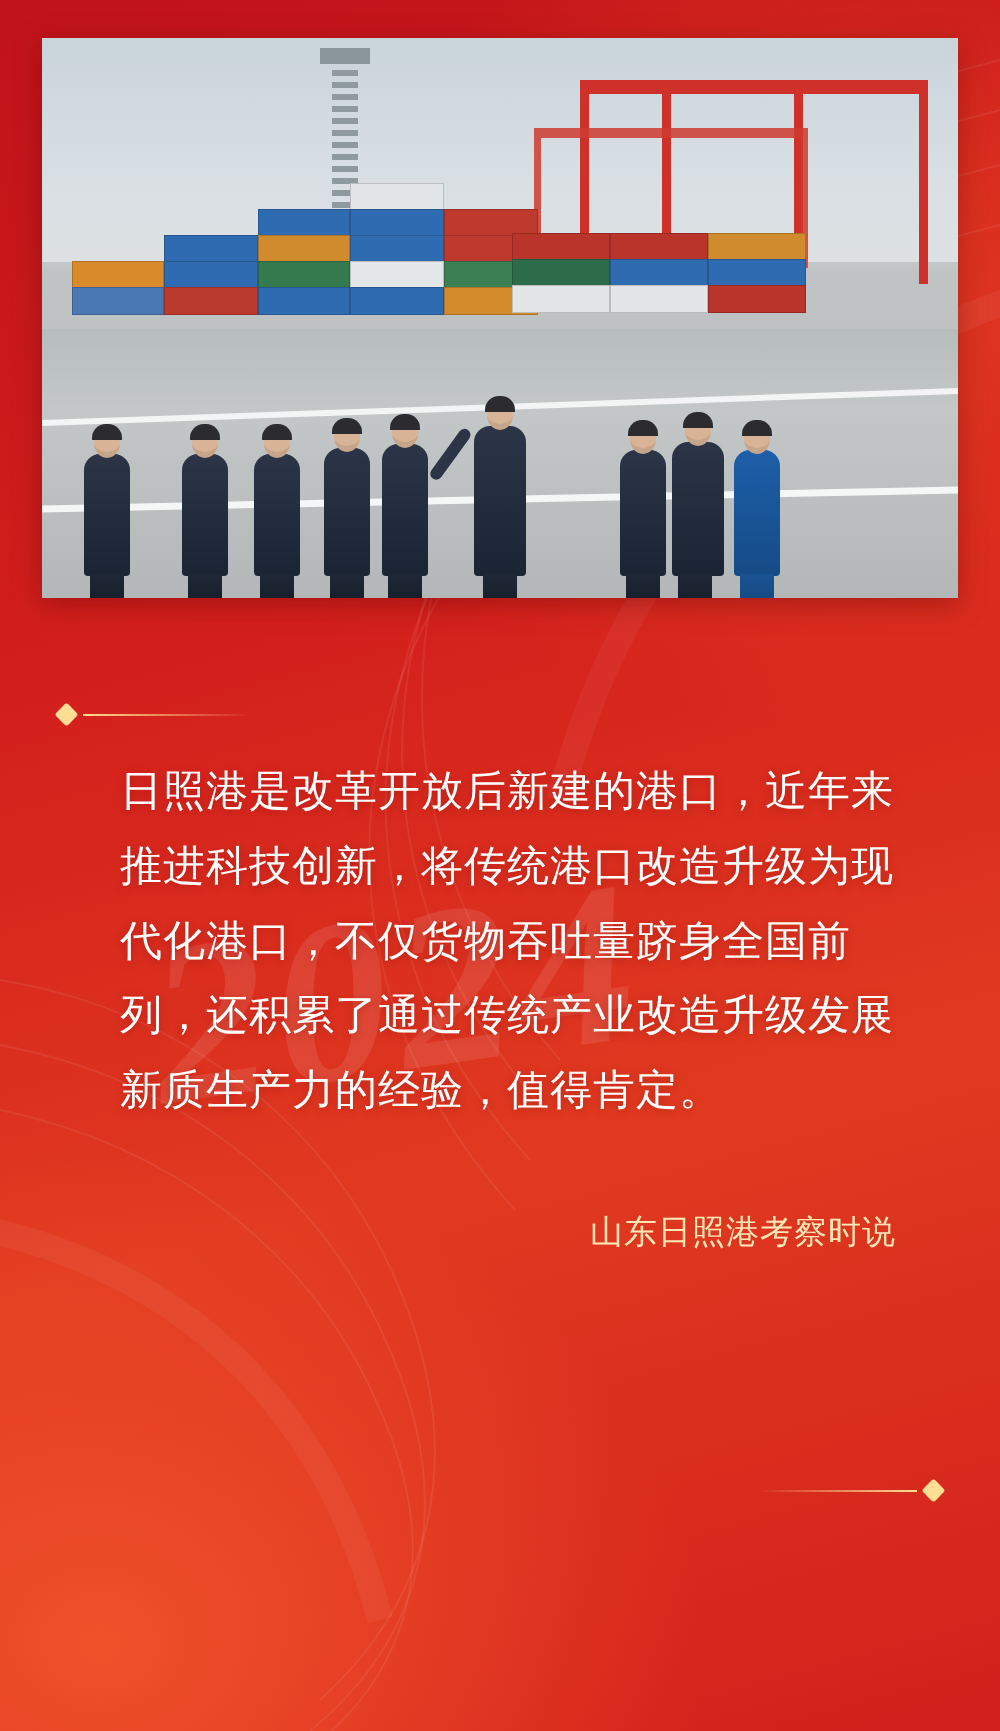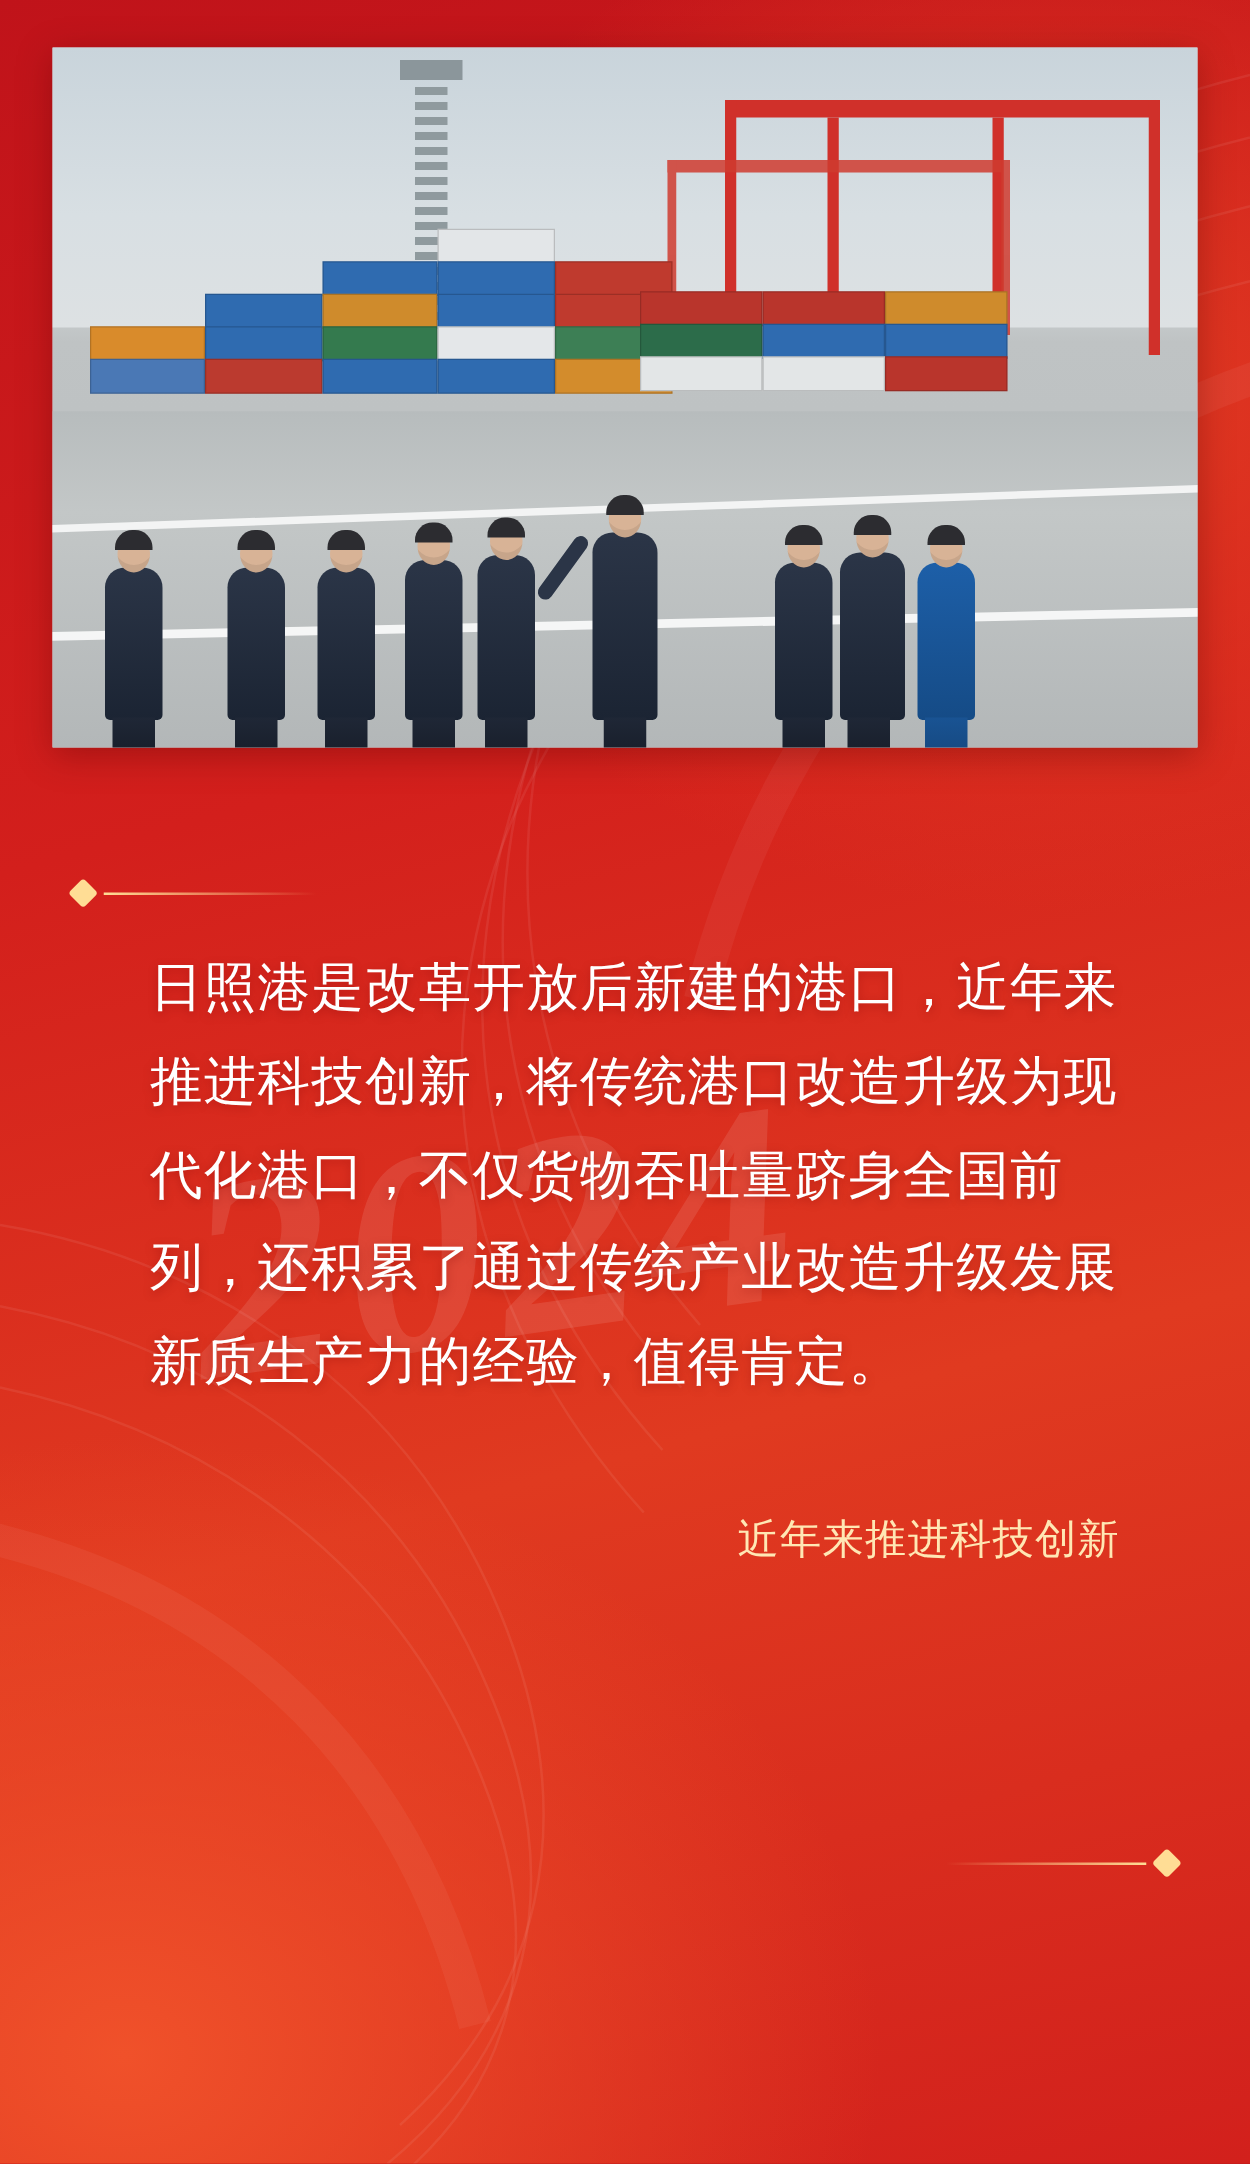--- a/index.html
+++ b/index.html
@@ -322,16 +322,16 @@
   </div>
 
   <div class="diamond-bottom">
     <div class="diamond"></div>
     <div class="hairline rev"></div>
   </div>
 
   <div class="quote">日照港是改革开放后新建的港口，近年来推进科技创新，将传统港口改造升级为现代化港口，不仅货物吞吐量跻身全国前列，还积累了通过传统产业改造升级发展新质生产力的经验，值得肯定。</div>
 
   <div class="attribution">
-    <div>近年来推进科技创新</div>
+    <div>山东日照港考察时说</div>
   </div>
 
 </div>
 
 </body></html>

